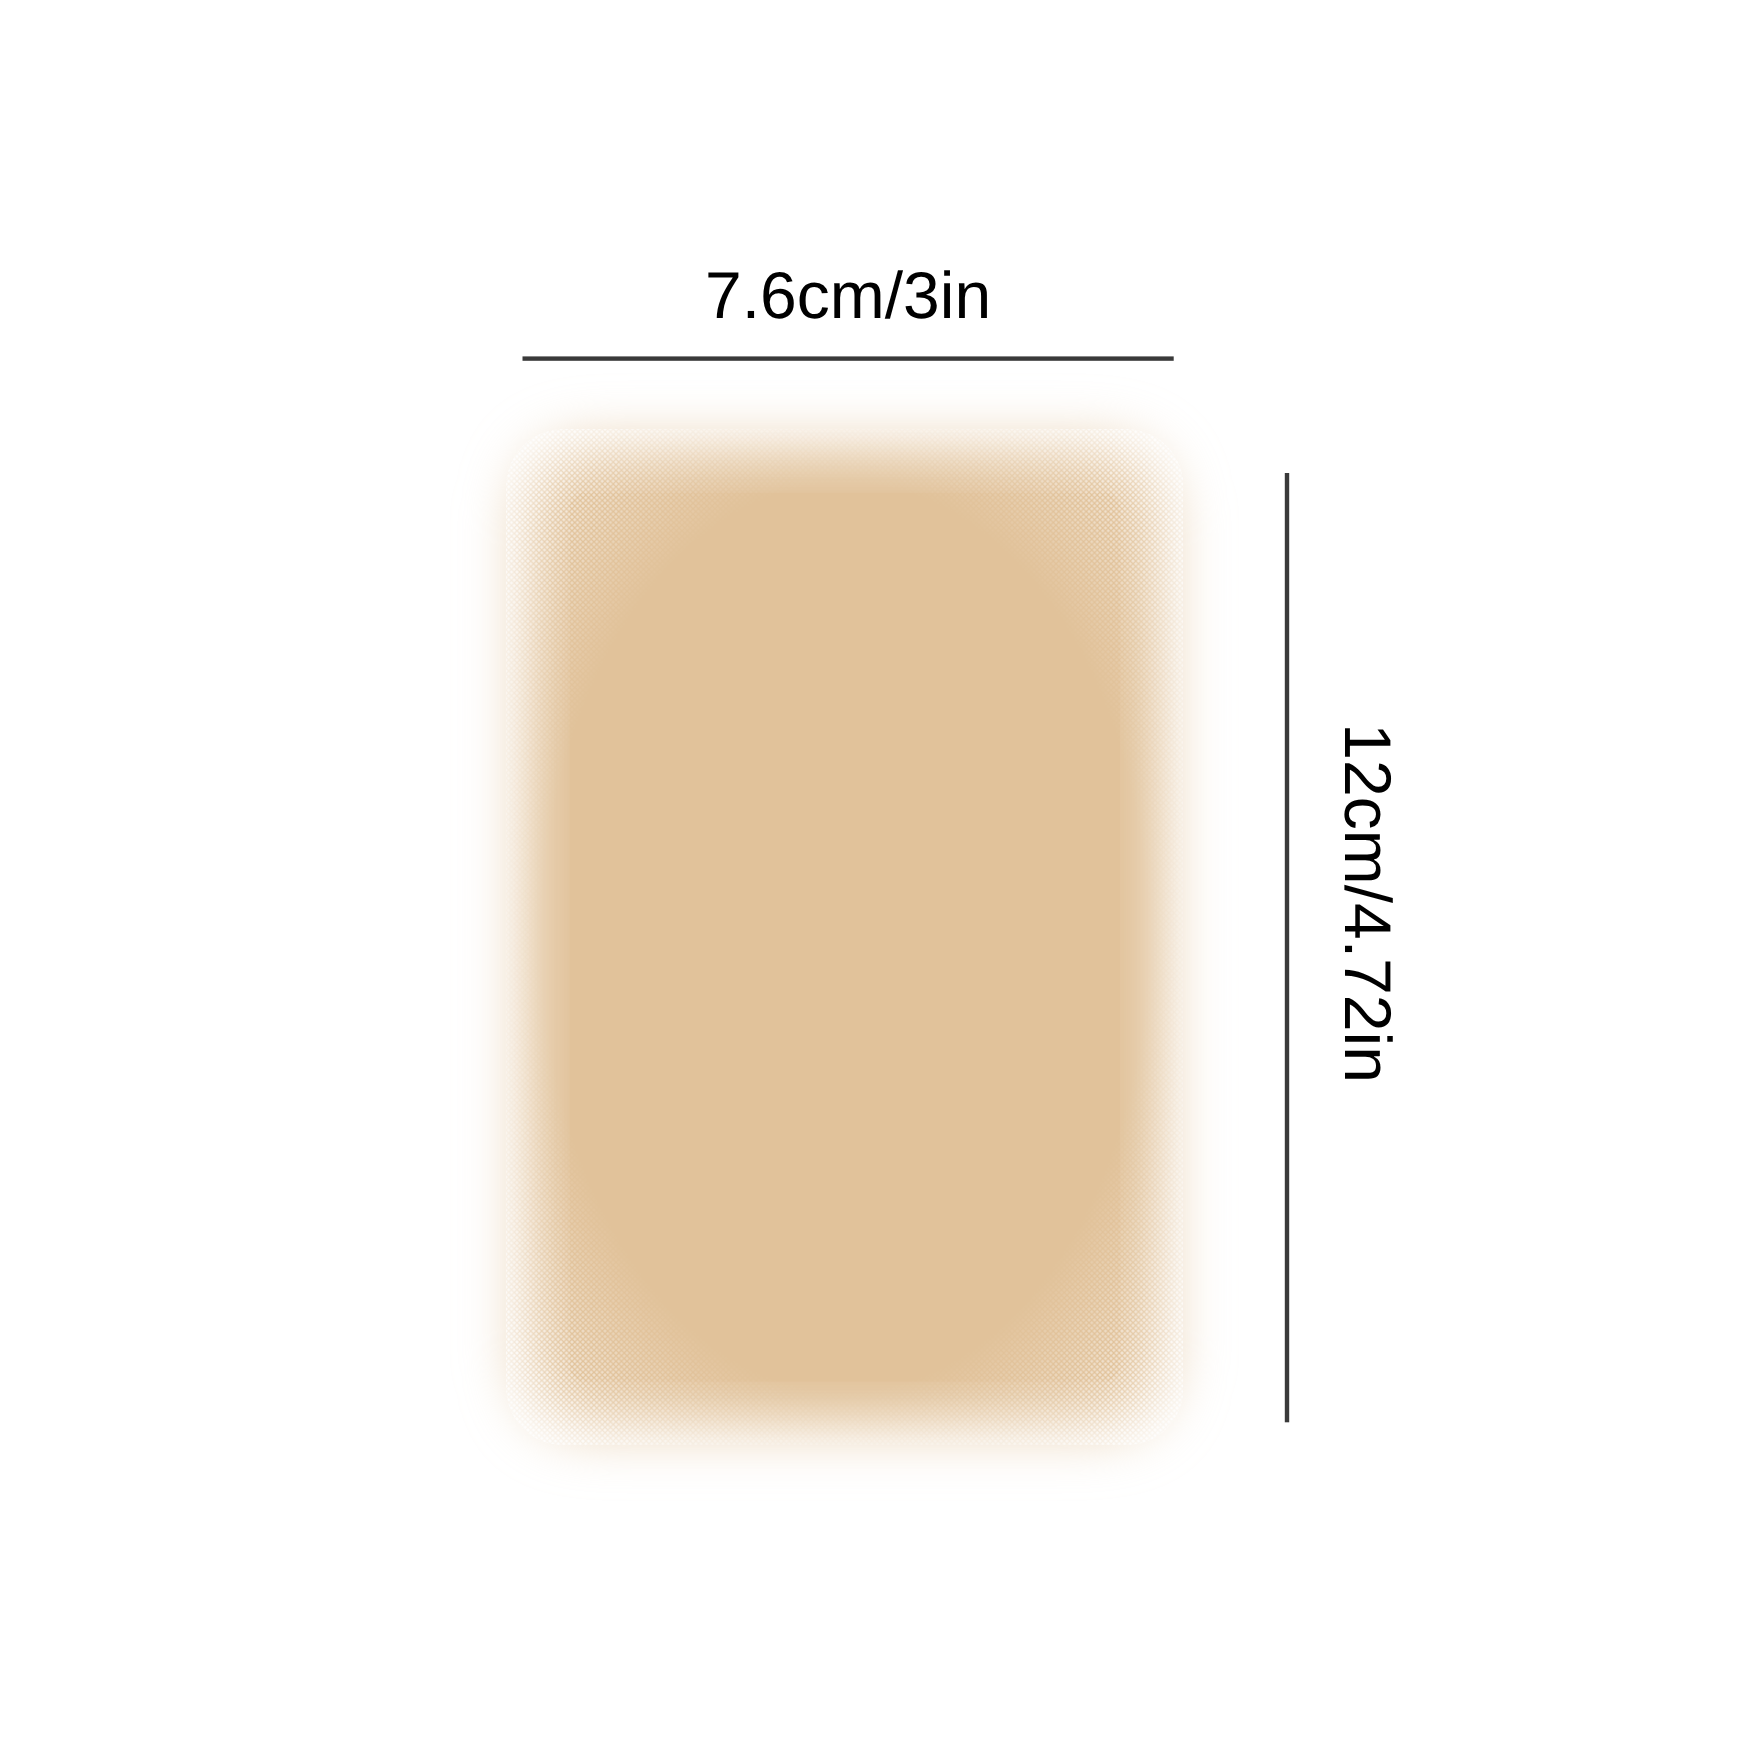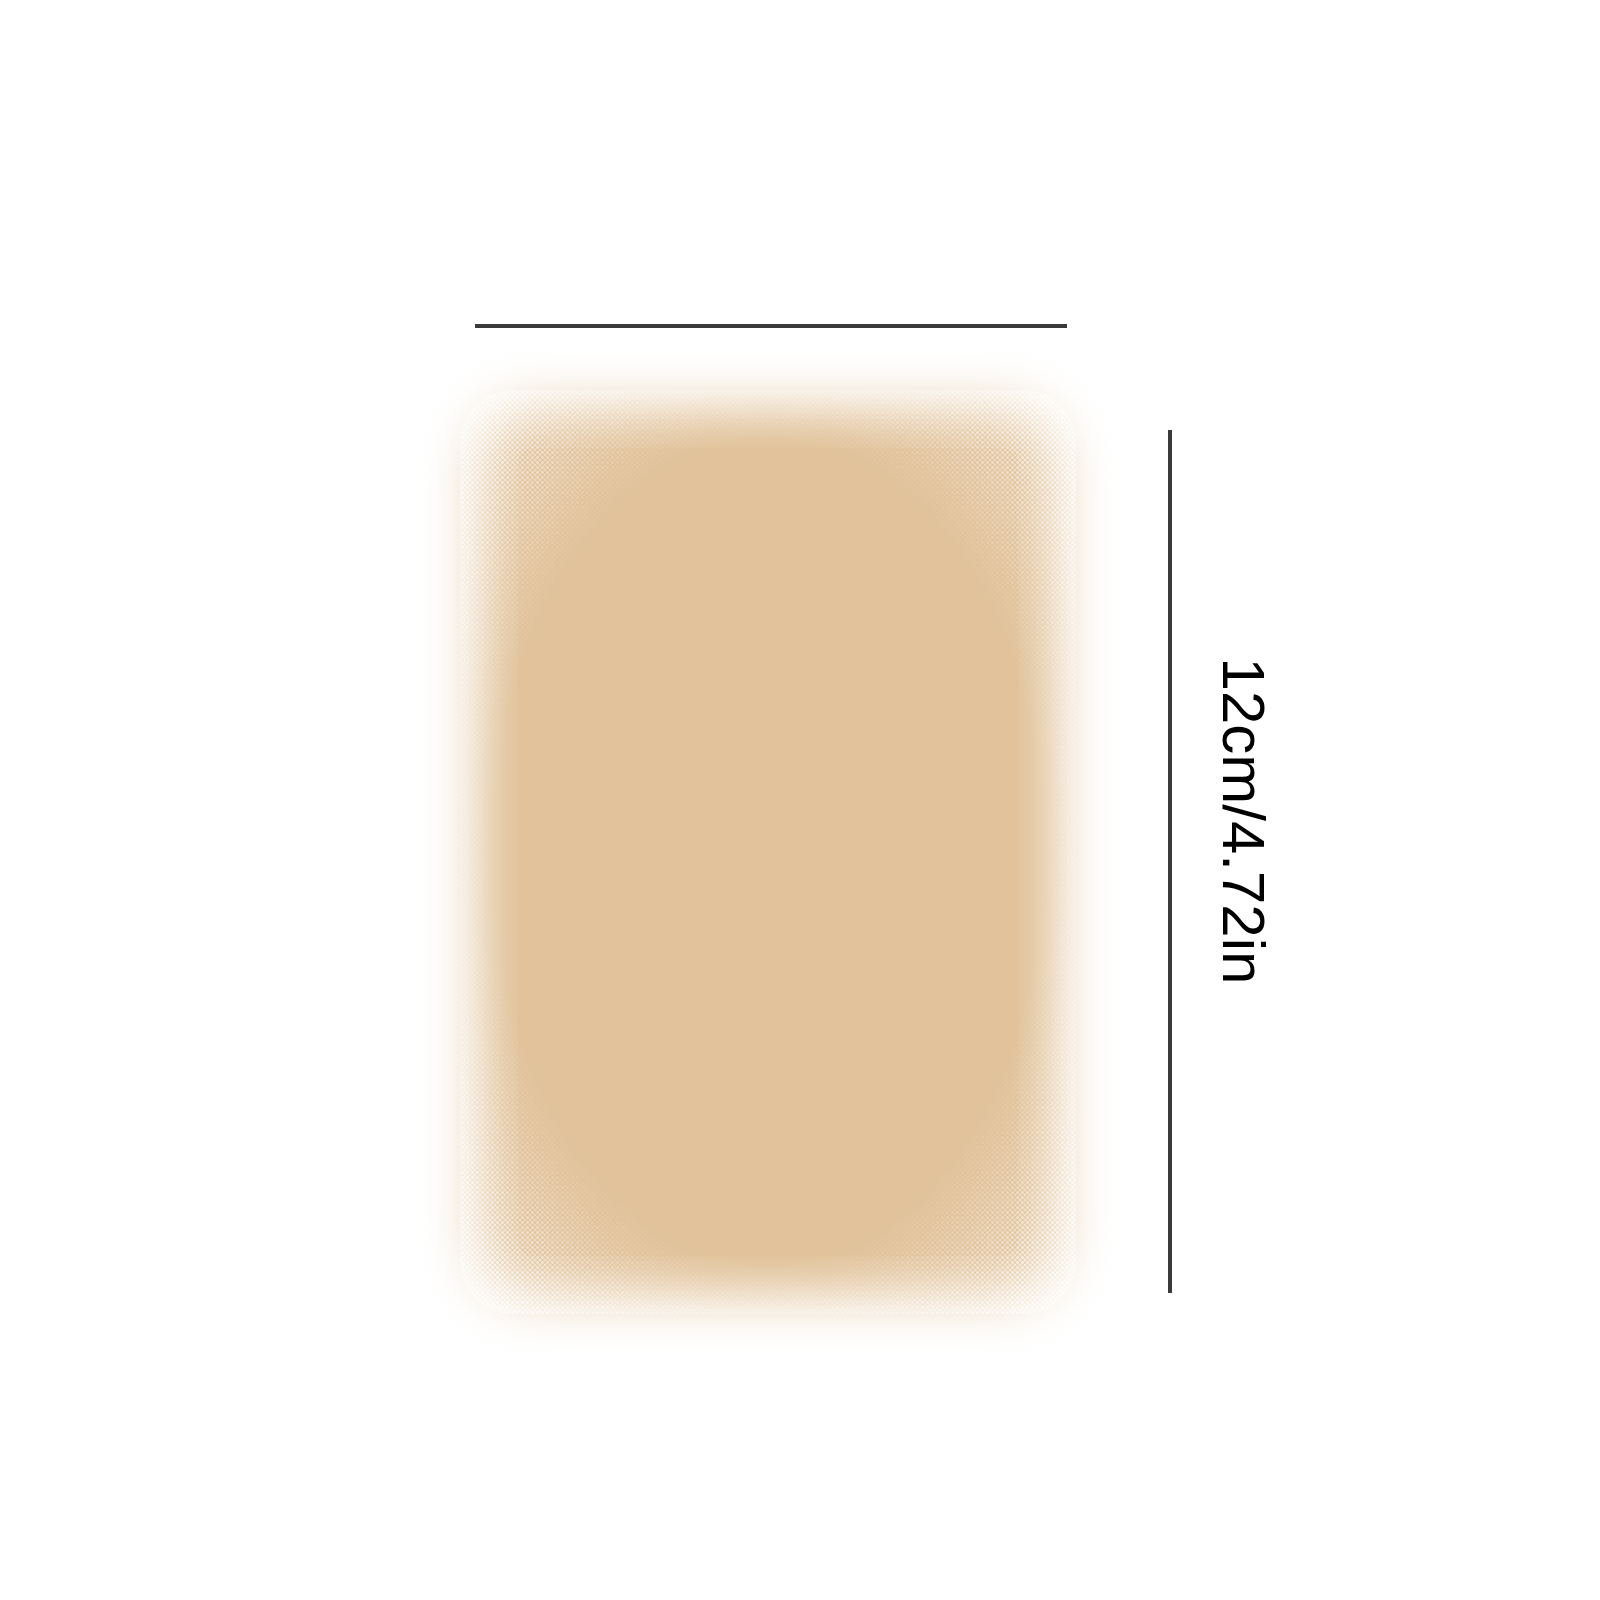--- a/index.html
+++ b/index.html
@@ -65,20 +65,21 @@
     -webkit-mask-image: radial-gradient(ellipse 72% 72% at 50% 50%, rgba(0,0,0,0) 62%, #000 88%);
     mask-image: radial-gradient(ellipse 72% 72% at 50% 50%, rgba(0,0,0,0) 62%, #000 88%);
     opacity: 0.9;
   }
 </style>
 </head>
 <body>
 
 <div class="stage">
 
+  <div class="dim-label width">7.6cm/3in</div>
   <div class="dim-line horizontal"></div>
 
   <div class="patch">
     <div class="patch-fade"></div>
     <div class="patch-surface"></div>
     <div class="patch-halftone"></div>
   </div>
 
   <div class="dim-line vertical"></div>
   <div class="dim-label height">12cm/4.72in</div>

